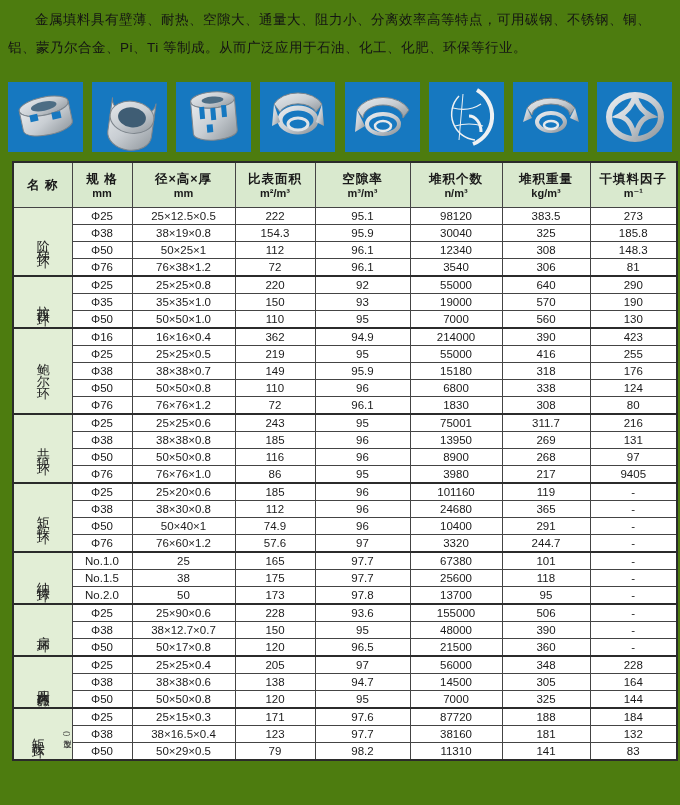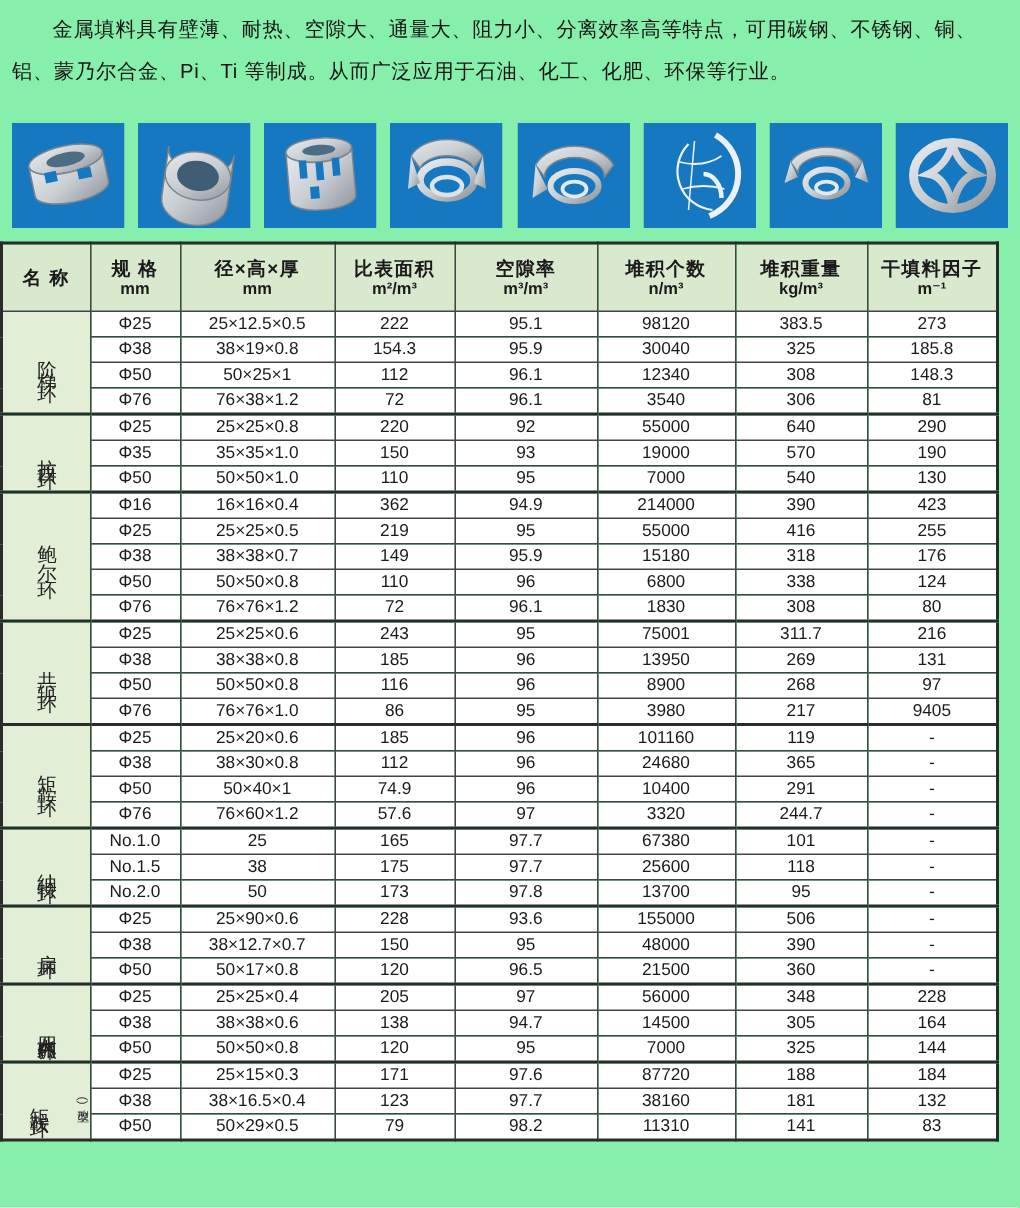--- a/index.html
+++ b/index.html
@@ -1,35 +1,35 @@
 <!DOCTYPE html>
 <html><head>
 <meta charset="utf-8">
 <style>
   html,body{margin:0;padding:0;background:#ffffff;}
   .page{
-    width:680px;height:805px;background:#86efac;overflow:hidden;
+    width:680px;height:805px;background:#4d7c0f;overflow:hidden;
     font-family:"Liberation Sans","DejaVu Sans",sans-serif;color:#1a1a1a;
     position:relative;box-sizing:border-box;padding-top:6px;
   }
   .intro{
     margin:0 8px;width:664px;font-size:13.5px;line-height:28px;
     text-indent:2em;letter-spacing:0.5px;color:#141414;
   }
   .gallery{
     margin:20px 8px 0 8px;width:664px;height:70px;
     display:flex;justify-content:space-between;
   }
   .photo{width:75px;height:70px;display:block;}
   .sec-title{
     margin:26px 8px 0 8px;font-size:14px;font-weight:bold;
     letter-spacing:2px;color:#000;line-height:18px;
   }
   table.spec{
-    margin:9px 0 0 0;border-collapse:collapse;table-layout:fixed;
+    margin:9px 0 0 12px;border-collapse:collapse;table-layout:fixed;
     width:664px;border:2px solid #2b2b2b;
   }
   table.spec th, table.spec td{
     border:1px solid #444;text-align:center;vertical-align:middle;
     padding:0;overflow:hidden;
   }
   thead th{background:#d9e9ce;height:44px;font-weight:600;border-bottom:2px solid #2b2b2b;}
   thead .t{font-size:12.5px;letter-spacing:1px;line-height:16px;}
   thead .u{font-size:11px;font-weight:700;line-height:13px;letter-spacing:0;}
   tbody td{height:16px;font-size:11.5px;background:#fff;line-height:16px;}
@@ -320,21 +320,21 @@
           <td>19000</td>
           <td>570</td>
           <td>190</td>
         </tr>
         <tr>
           <td>Φ50</td>
           <td>50×50×1.0</td>
           <td>110</td>
           <td>95</td>
           <td>7000</td>
-          <td>540</td>
+          <td>560</td>
           <td>130</td>
         </tr>
         <tr class="group-start">
           <td class="gname-cell" rowspan="5">
             <div class="gwrap">
               <span class="gname ls12">鲍尔环</span>
             </div>
           </td>
           <td>Φ16</td>
           <td>16×16×0.4</td>

